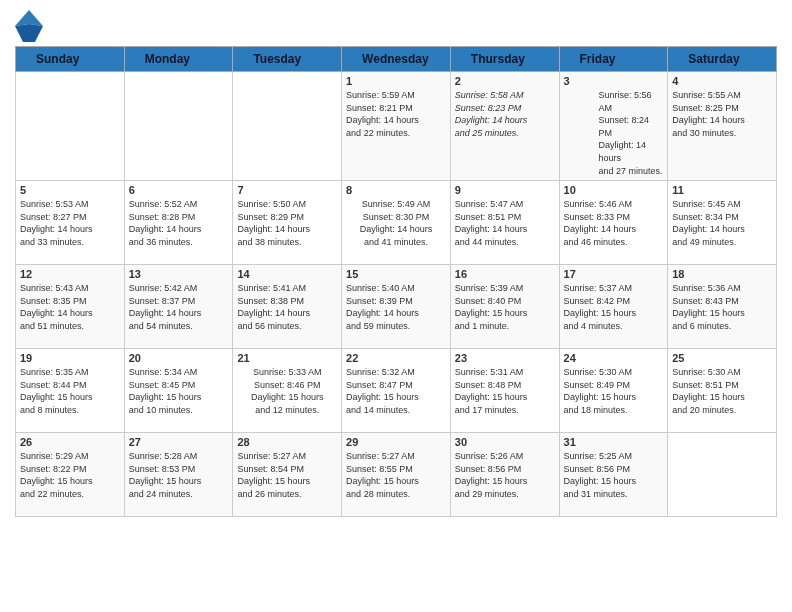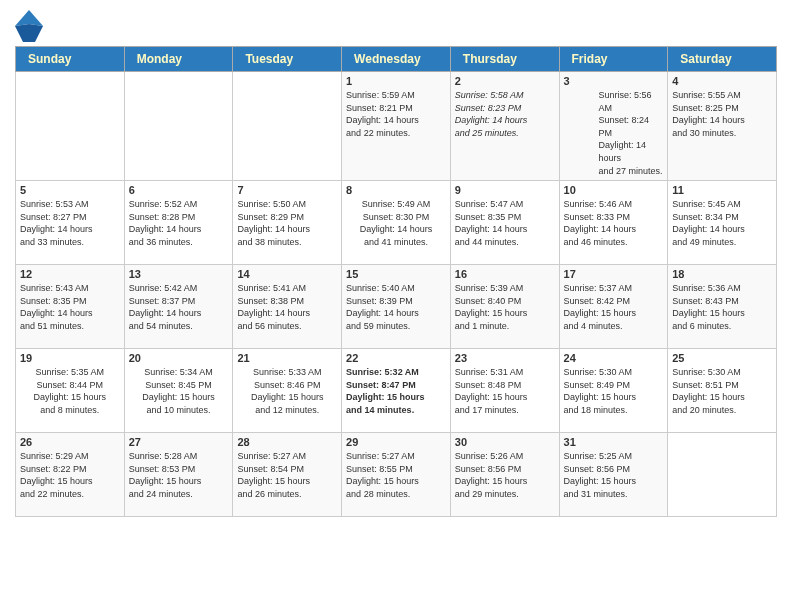--- a/index.html
+++ b/index.html
@@ -52,24 +52,24 @@
       font-size: 14px;
       color: #555;
     }
     table {
       width: 100%;
       border-collapse: collapse;
       table-layout: fixed;
     }
     thead tr th {
       background-color: #2b7bbd;
-      color: #fef9c3;
+      color: #0f172a;
       font-size: 12px;
       font-weight: bold;
-      padding: 5px 12px;
+      padding: 5px 20px;
       border: 1px solid #aaa;
       text-align: left;
     }
     tbody tr td {
       border: 1px solid #ccc;
       vertical-align: top;
       padding: 3px 4px;
       font-size: 9.5px;
       color: #333;
       height: 84px;
@@ -187,21 +187,21 @@
           <td>
             <span class="day-number">8</span>
             <div class="day-info" style="white-space: pre-line; text-align: center;">Sunrise: 5:49 AM
 Sunset: 8:30 PM
 Daylight: 14 hours
 and 41 minutes.</div>
           </td>
           <td>
             <span class="day-number">9</span>
             <div class="day-info" style="white-space: pre-line;">Sunrise: 5:47 AM
-Sunset: 8:35 PM
+Sunset: 8:51 PM
 Daylight: 14 hours
 and 44 minutes.</div>
           </td>
           <td>
             <span class="day-number">10</span>
             <div class="day-info" style="white-space: pre-line;">Sunrise: 5:46 AM
 Sunset: 8:33 PM
 Daylight: 14 hours
 and 46 minutes.</div>
           </td>
@@ -260,42 +260,42 @@
             <span class="day-number">18</span>
             <div class="day-info" style="white-space: pre-line;">Sunrise: 5:36 AM
 Sunset: 8:43 PM
 Daylight: 15 hours
 and 6 minutes.</div>
           </td>
         </tr>
         <tr>
           <td>
             <span class="day-number">19</span>
-            <div class="day-info" style="white-space: pre-line; text-align: center;">Sunrise: 5:35 AM
+            <div class="day-info" style="white-space: pre-line;">Sunrise: 5:35 AM
 Sunset: 8:44 PM
 Daylight: 15 hours
 and 8 minutes.</div>
           </td>
           <td>
             <span class="day-number">20</span>
-            <div class="day-info" style="white-space: pre-line; text-align: center;">Sunrise: 5:34 AM
+            <div class="day-info" style="white-space: pre-line;">Sunrise: 5:34 AM
 Sunset: 8:45 PM
 Daylight: 15 hours
 and 10 minutes.</div>
           </td>
           <td>
             <span class="day-number">21</span>
             <div class="day-info" style="white-space: pre-line; text-align: center;">Sunrise: 5:33 AM
 Sunset: 8:46 PM
 Daylight: 15 hours
 and 12 minutes.</div>
           </td>
           <td>
             <span class="day-number">22</span>
-            <div class="day-info" style="white-space: pre-line; font-weight: bold;">Sunrise: 5:32 AM
+            <div class="day-info" style="white-space: pre-line;">Sunrise: 5:32 AM
 Sunset: 8:47 PM
 Daylight: 15 hours
 and 14 minutes.</div>
           </td>
           <td>
             <span class="day-number">23</span>
             <div class="day-info" style="white-space: pre-line;">Sunrise: 5:31 AM
 Sunset: 8:48 PM
 Daylight: 15 hours
 and 17 minutes.</div>

